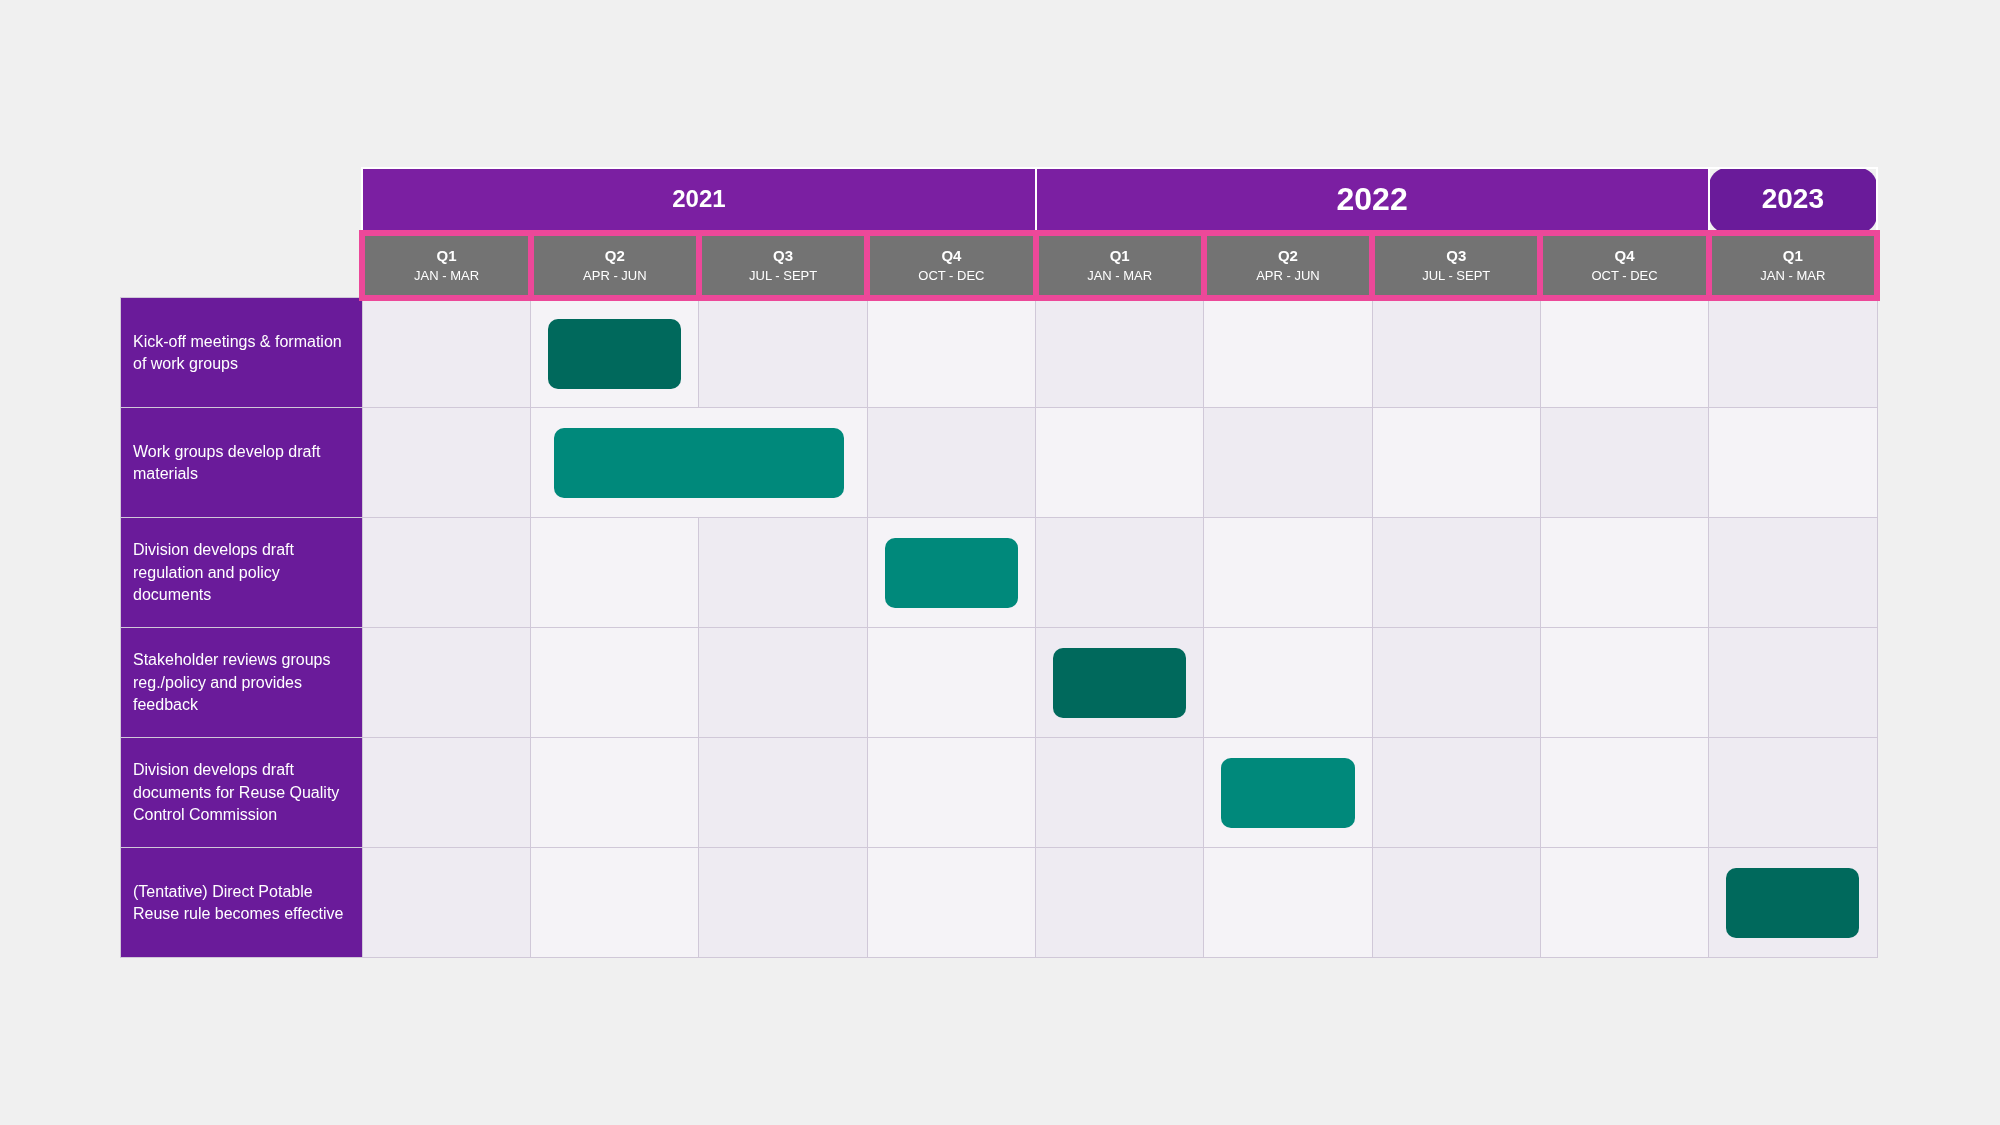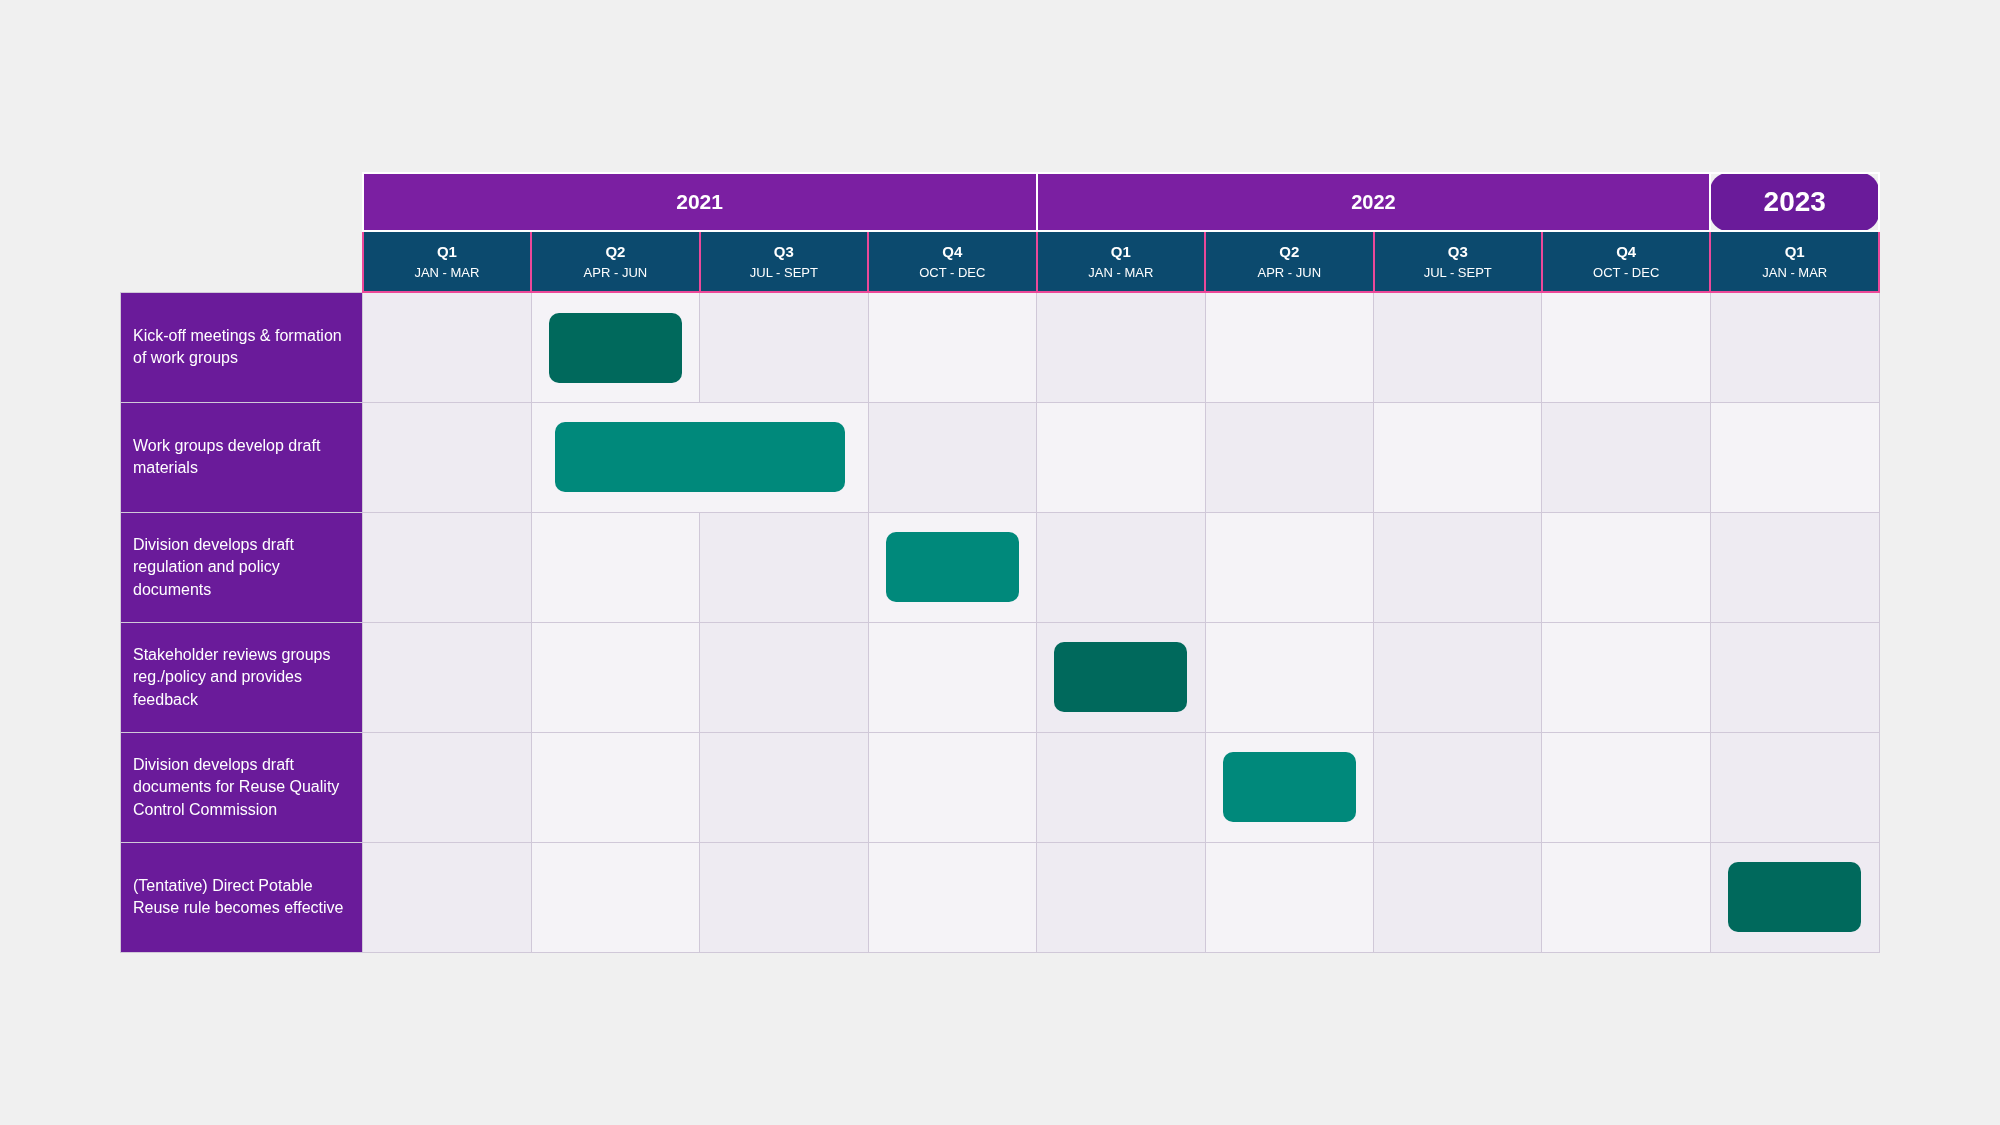--- a/index.html
+++ b/index.html
@@ -29,27 +29,27 @@
       font-weight: bold;
       text-align: center;
       padding: 12px 8px;
       border: 2px solid white;
     }
     .year-header .year-empty {
       background: transparent;
       border: none;
     }
     .quarter-header th {
-      background: #0c4a6e;
+      background: #737373;
       color: white;
       font-size: 15px;
       font-weight: bold;
       text-align: center;
       padding: 10px 6px;
-      border: 2px solid #ec4899;
+      border: 6px solid #ec4899;
       line-height: 1.3;
     }
     .quarter-header .q-empty {
       background: transparent;
       border: none;
     }
     
     .data-row td {
       border: 1px solid #d0c8d8;
       vertical-align: middle;
@@ -101,22 +101,22 @@
   </style>
 </head>
 <body>
 
 <div class="chart-wrapper">
   <table class="gantt-table">
 
     <thead>
       <tr class="year-header">
         <th class="year-empty" style="background:transparent;border:none;width:230px;"></th>
-        <th colspan="4" style="font-size:21px;margin-top:13px;">2021</th>
-        <th colspan="4" style="font-size:20px;">2022</th>
+        <th colspan="4" style="font-size:24px;margin-top:13px;">2021</th>
+        <th colspan="4" style="font-size:32px;">2022</th>
         <th colspan="1" class="year-2023" style="font-size:28px;border-radius:18px;">2023</th>
       </tr>
 
       <tr class="quarter-header">
         <th class="q-empty" style="background:transparent;border:none;width:230px;"></th>
         <th>Q1<br><span style="font-size:13px;font-weight:normal;">JAN - MAR</span></th>
         <th>Q2<br><span style="font-size:13px;font-weight:normal;">APR - JUN</span></th>
         <th>Q3<br><span style="font-size:13px;font-weight:normal;">JUL - SEPT</span></th>
         <th>Q4<br><span style="font-size:13px;font-weight:normal;">OCT - DEC</span></th>
         <th>Q1<br><span style="font-size:13px;font-weight:normal;">JAN - MAR</span></th>

